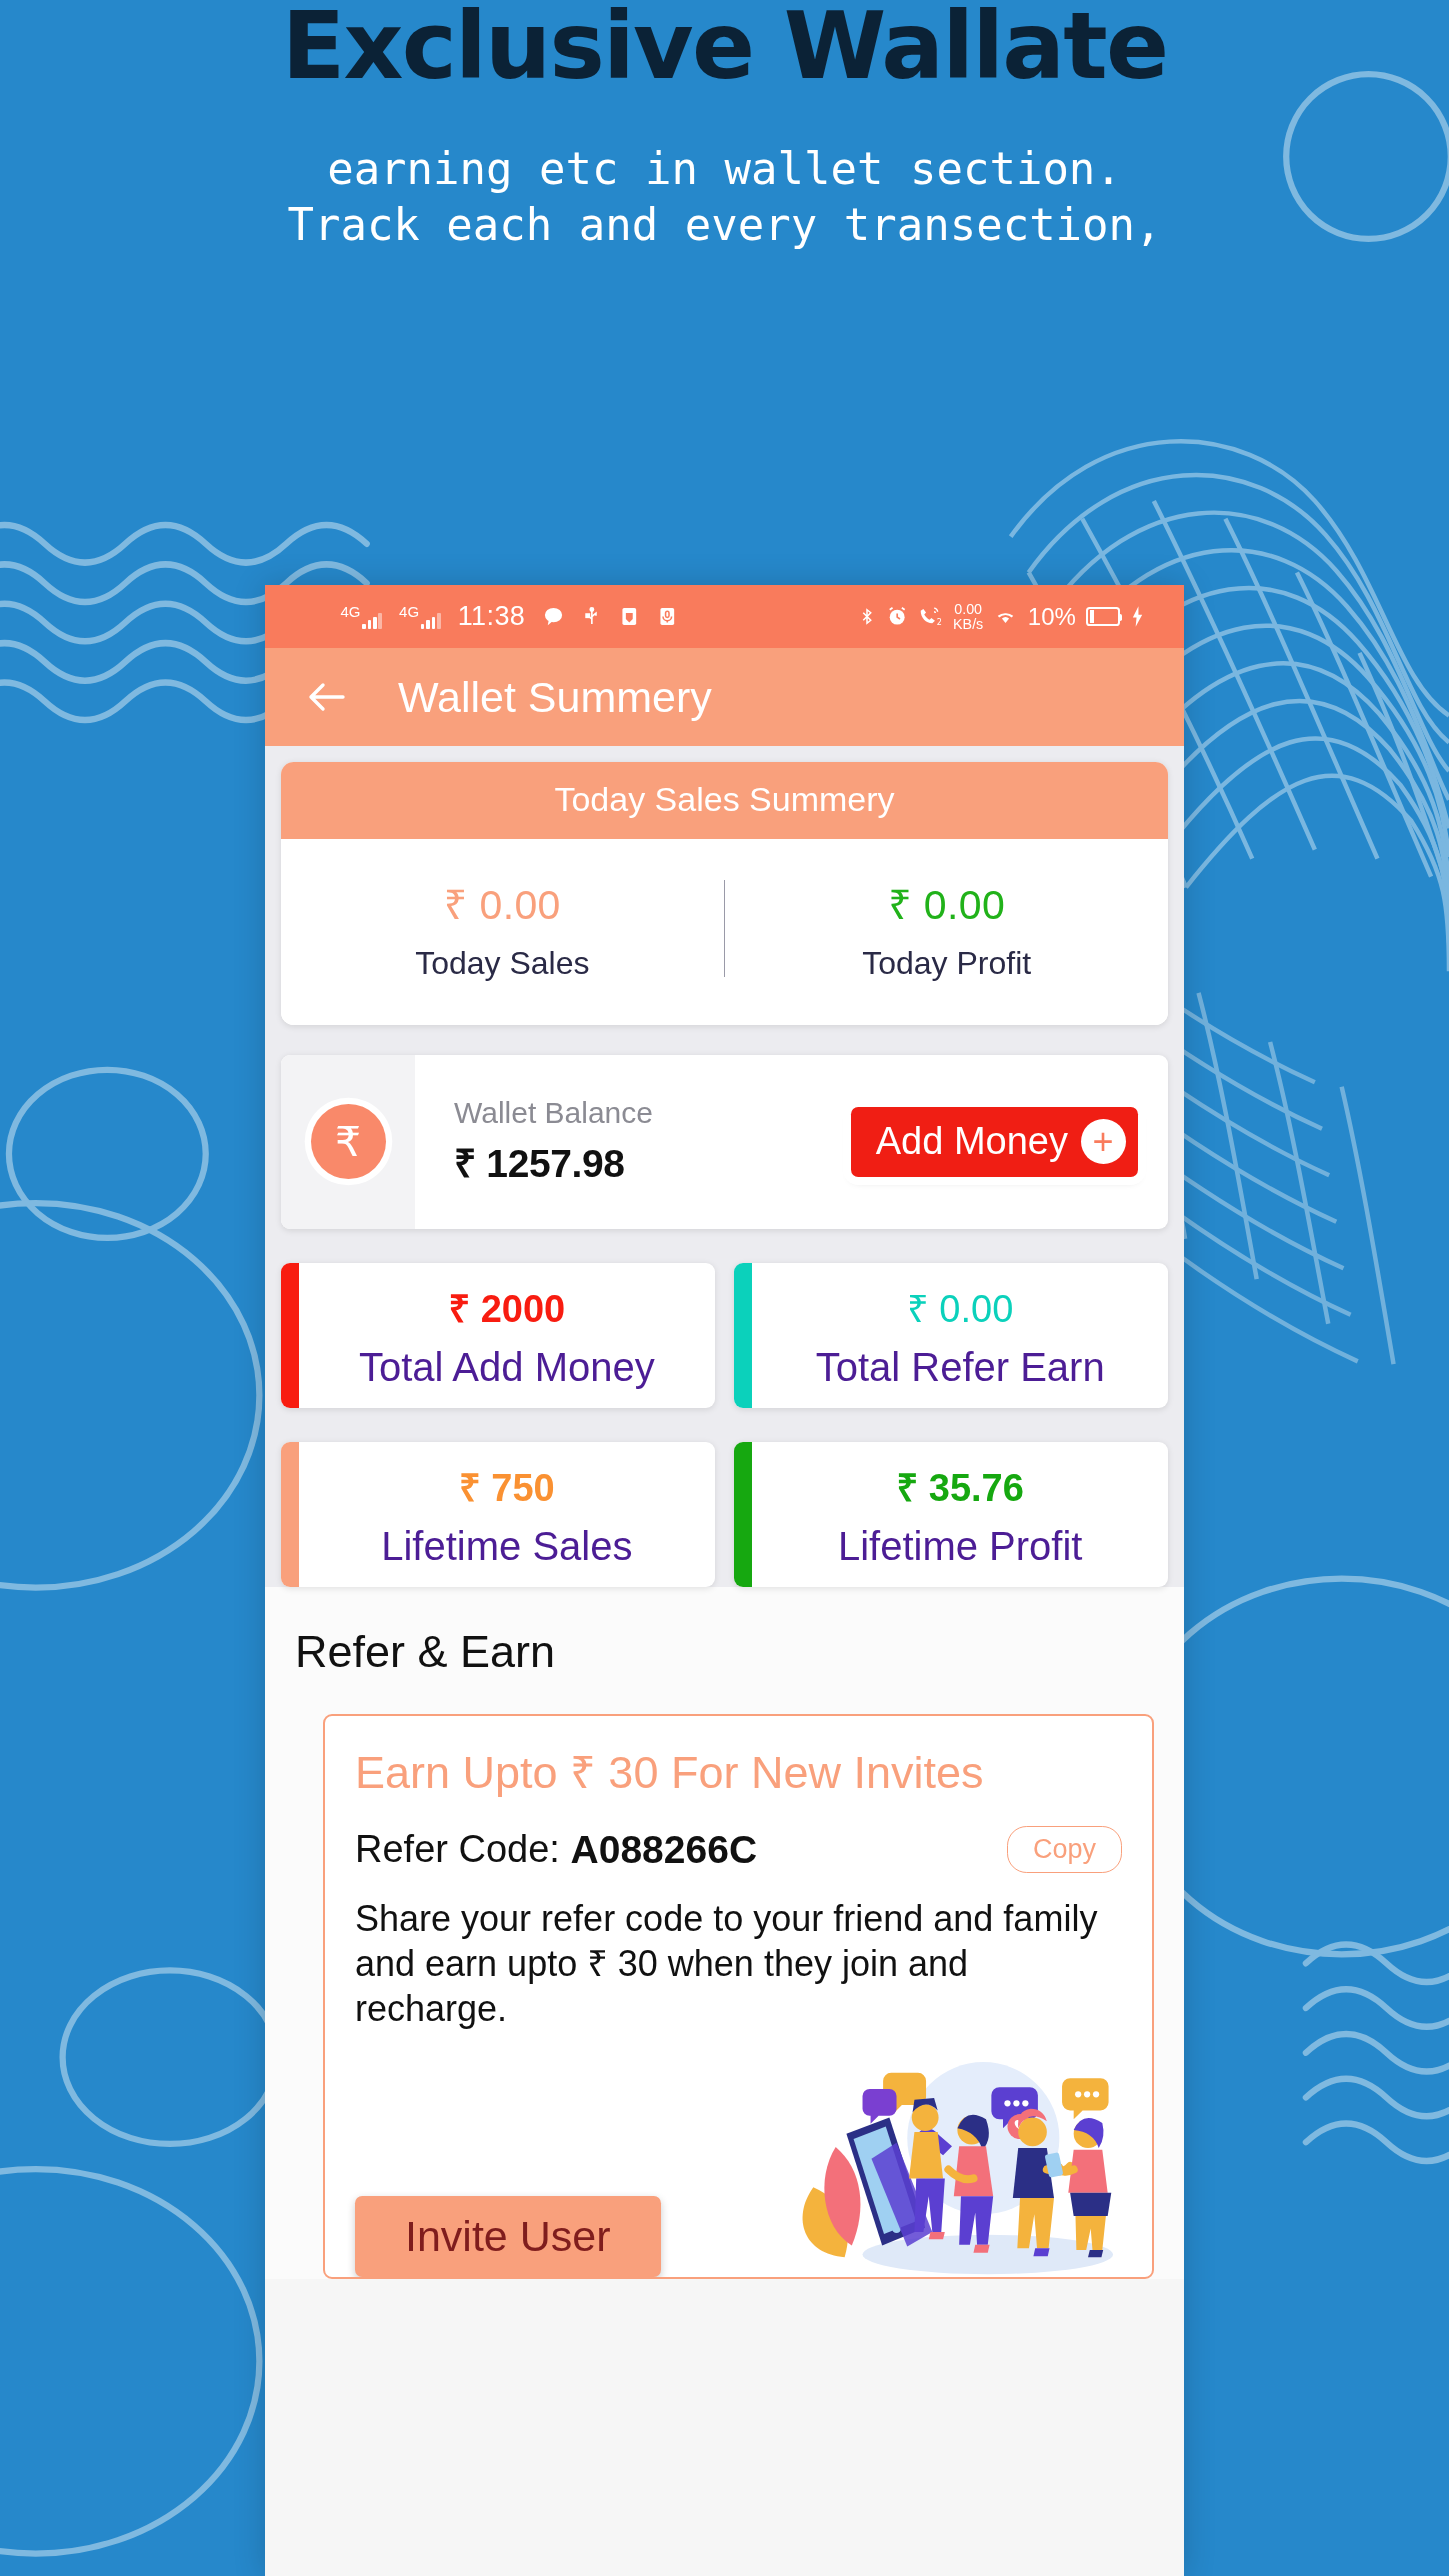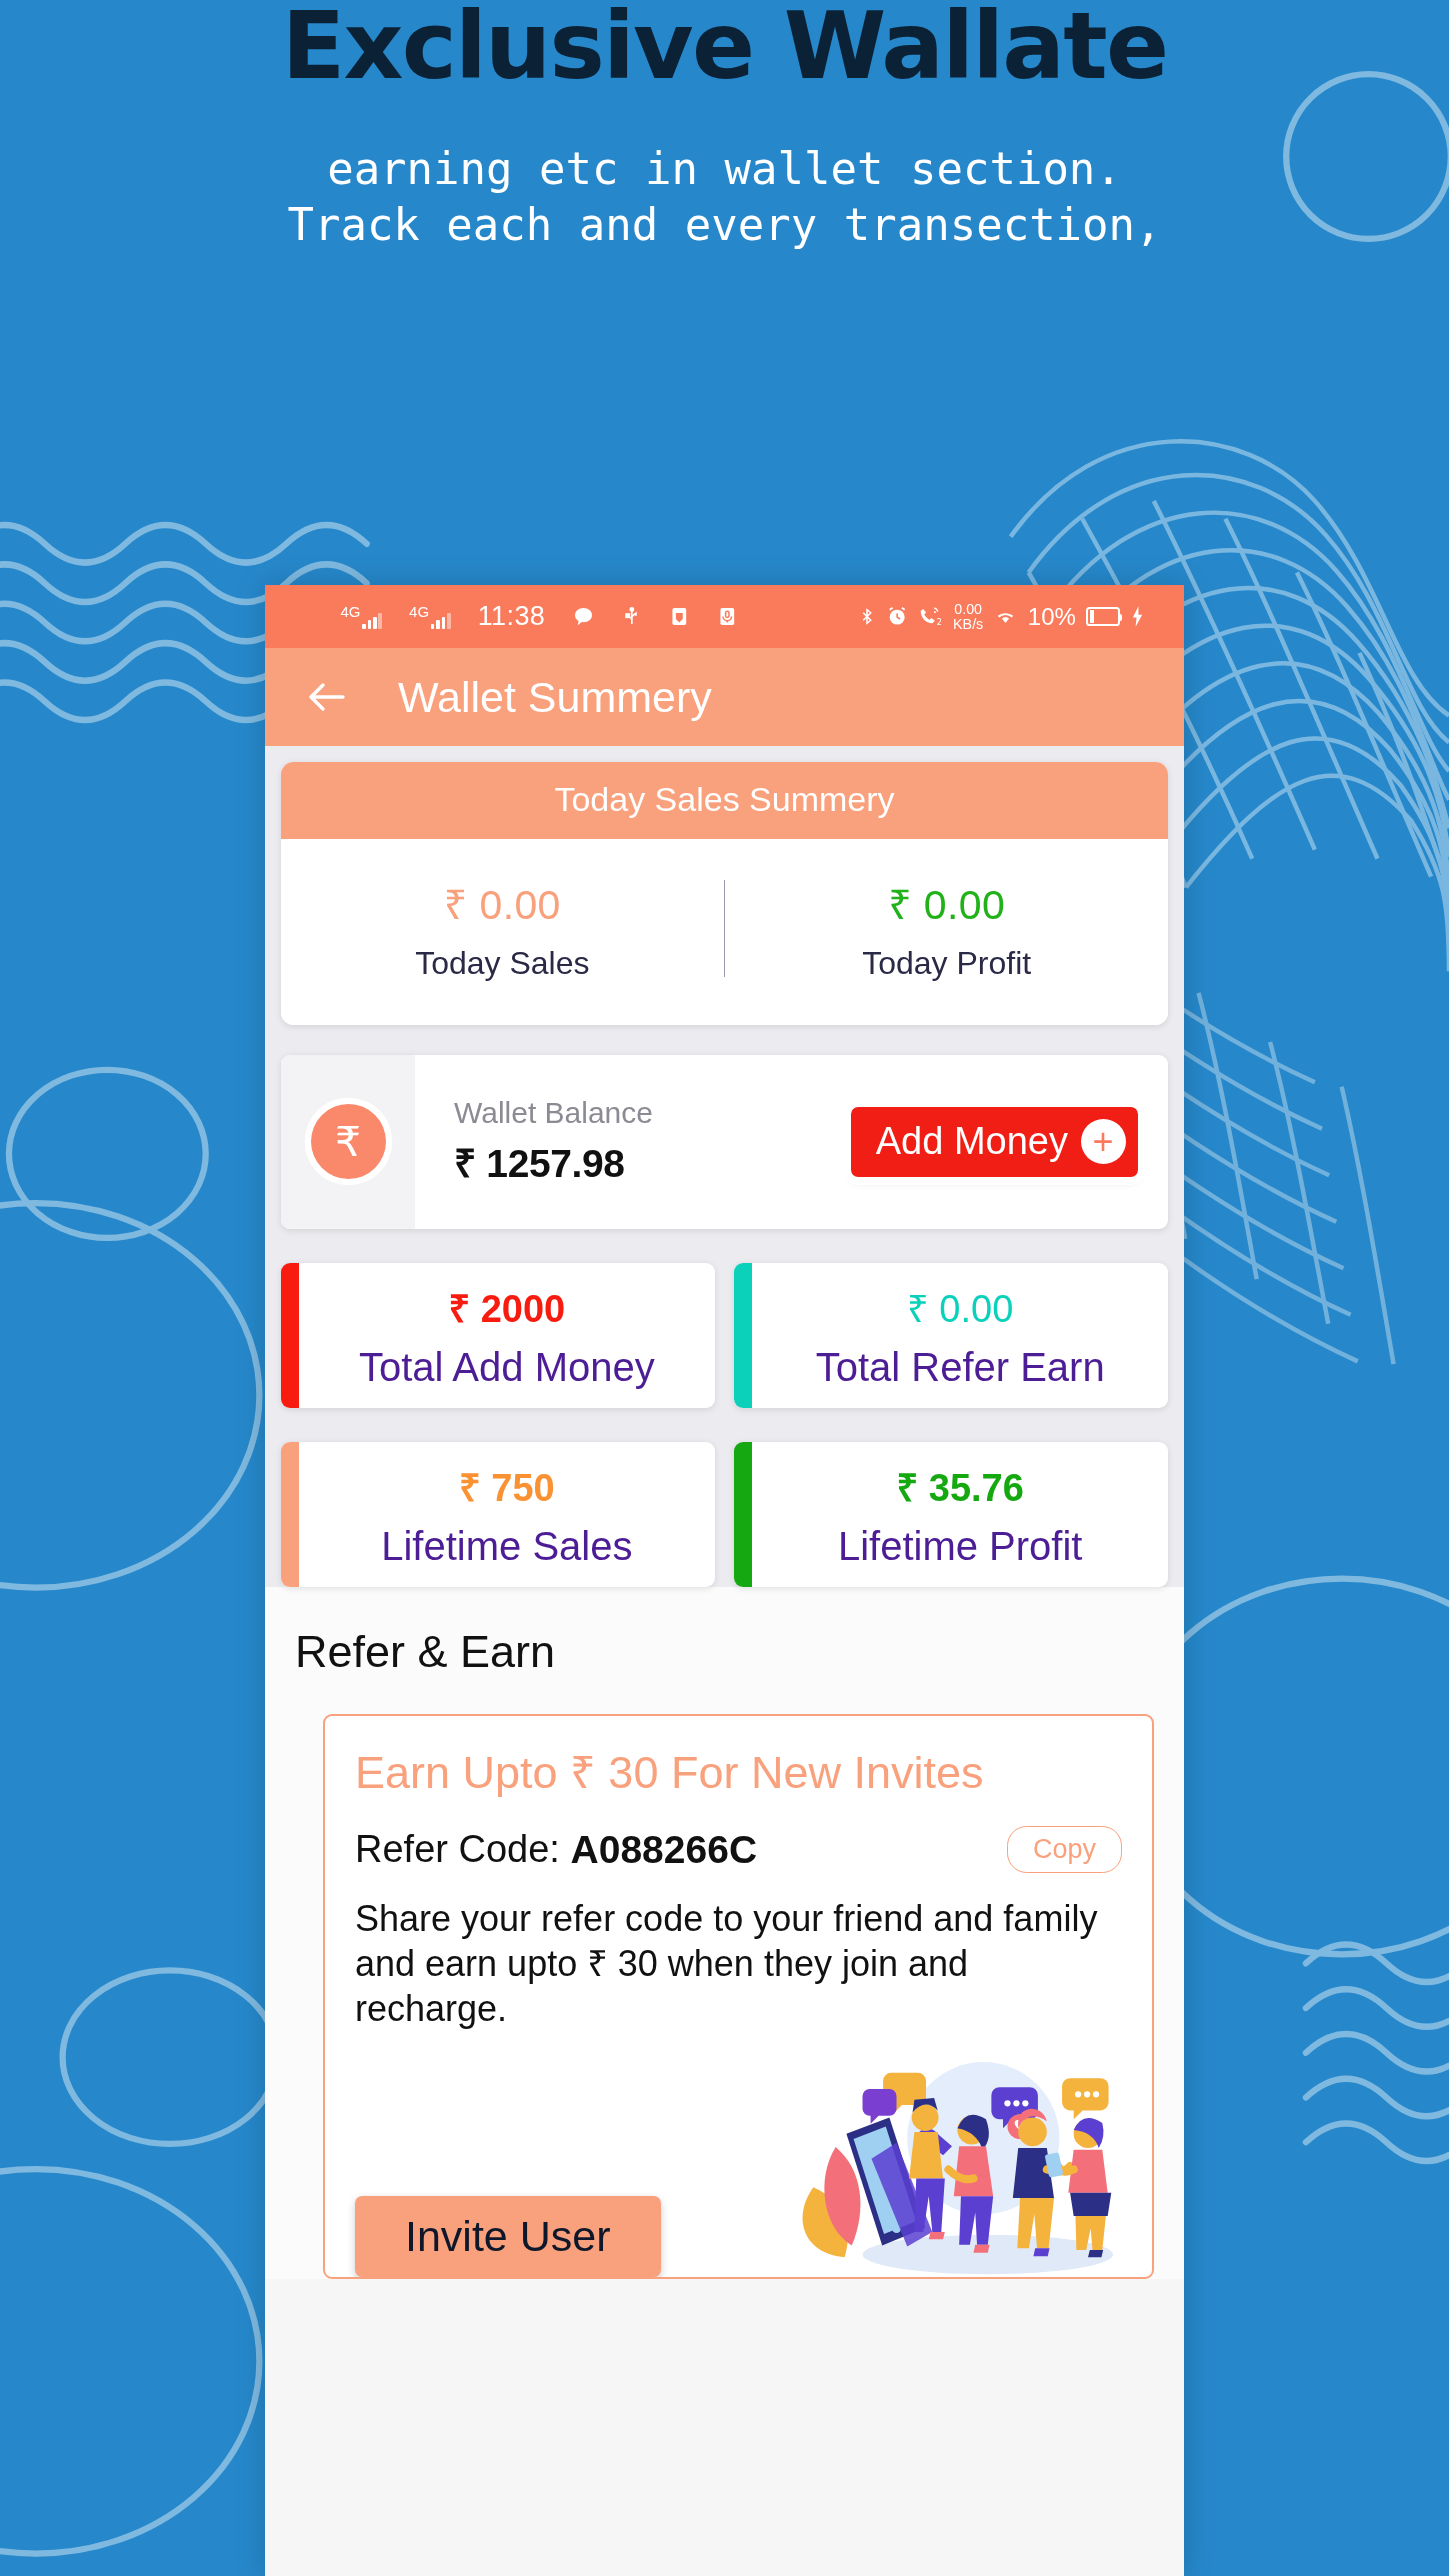--- a/index.html
+++ b/index.html
@@ -49,21 +49,21 @@
   }
 
   
   .statusbar {
     height: 63px; background: #f97b5c;
     display: flex; align-items: center;
     color: #fff; font-size: 24px;
     padding: 0 21.5px;
     font-family: "Liberation Sans", sans-serif;
   }
-  .sb-left { display: flex; align-items: center; gap: 27px; margin-left: 54px; }
+  .sb-left { display: flex; align-items: center; gap: 17px; margin-left: 54px; }
   .sb-right { display: flex; align-items: center; gap: 9.8px; margin-left: auto; margin-right: 18px; }
   .sb-ico { display: inline-flex; align-items: center; }
   .sb-4g { position: relative; display: inline-flex; align-items: flex-end; gap: 1.8px; }
   .sb-4g .lbl { font-size: 15px; line-height: 1; margin-bottom: 10.7px; }
   .bars { display: inline-flex; align-items: flex-end; gap: 1.8px; height: 18px; }
   .bars i { width: 3.6px; background: #fff; display: block; border-radius: 0.9px; }
   .bars i:nth-child(1){height:5.4px} .bars i:nth-child(2){height:9px}
   .bars i:nth-child(3){height:12.5px} .bars i:nth-child(4){height:16px; opacity:.45}
   .sb-time { font-size: 27px; letter-spacing: 0.4px; }
   .sb-kb { font-size: 14.3px; line-height: 1.0; text-align: center; }
@@ -157,21 +157,21 @@
   .refer-code-lbl { font-size: 38px; color:#111; font-weight:300; }
   .refer-code-val { font-size: 39px; color:#111; font-weight:bold; margin-left: 10.7px; letter-spacing: 0px;}
   .copy-btn {
     margin-left:auto; border:1.8px solid #f9a07c; color:#f9a07c; background:#fff;
     border-radius: 19.7px; font-size: 27px; padding: 7.2px 25px;
     font-family:"Liberation Sans", sans-serif;
   }
   .refer-desc { margin-top: 23px; font-size: 36px; color:#111; line-height:1.25; font-weight:300; max-width: 805px;}
   .refer-bottom { display:flex; align-items:flex-end; margin-top: 21.5px; }
   .invite-btn {
-    background:#f9a07c; color:#0f172a; border:none; border-radius:7.2px;
+    background:#f9a07c; color:#7f1d1d; border:none; border-radius:7.2px;
     font-size: 43px; padding: 16px 50px; font-weight: 300;
     box-shadow: 0 3.6px 8px rgba(0,0,0,.2);
     font-family:"Liberation Sans", sans-serif;
   }
   .refer-illu { margin-left:auto; width: 340px; height: 224px; position:relative; }
 </style>
 </head>
 <body>
 
 <div class="bg-deco">

